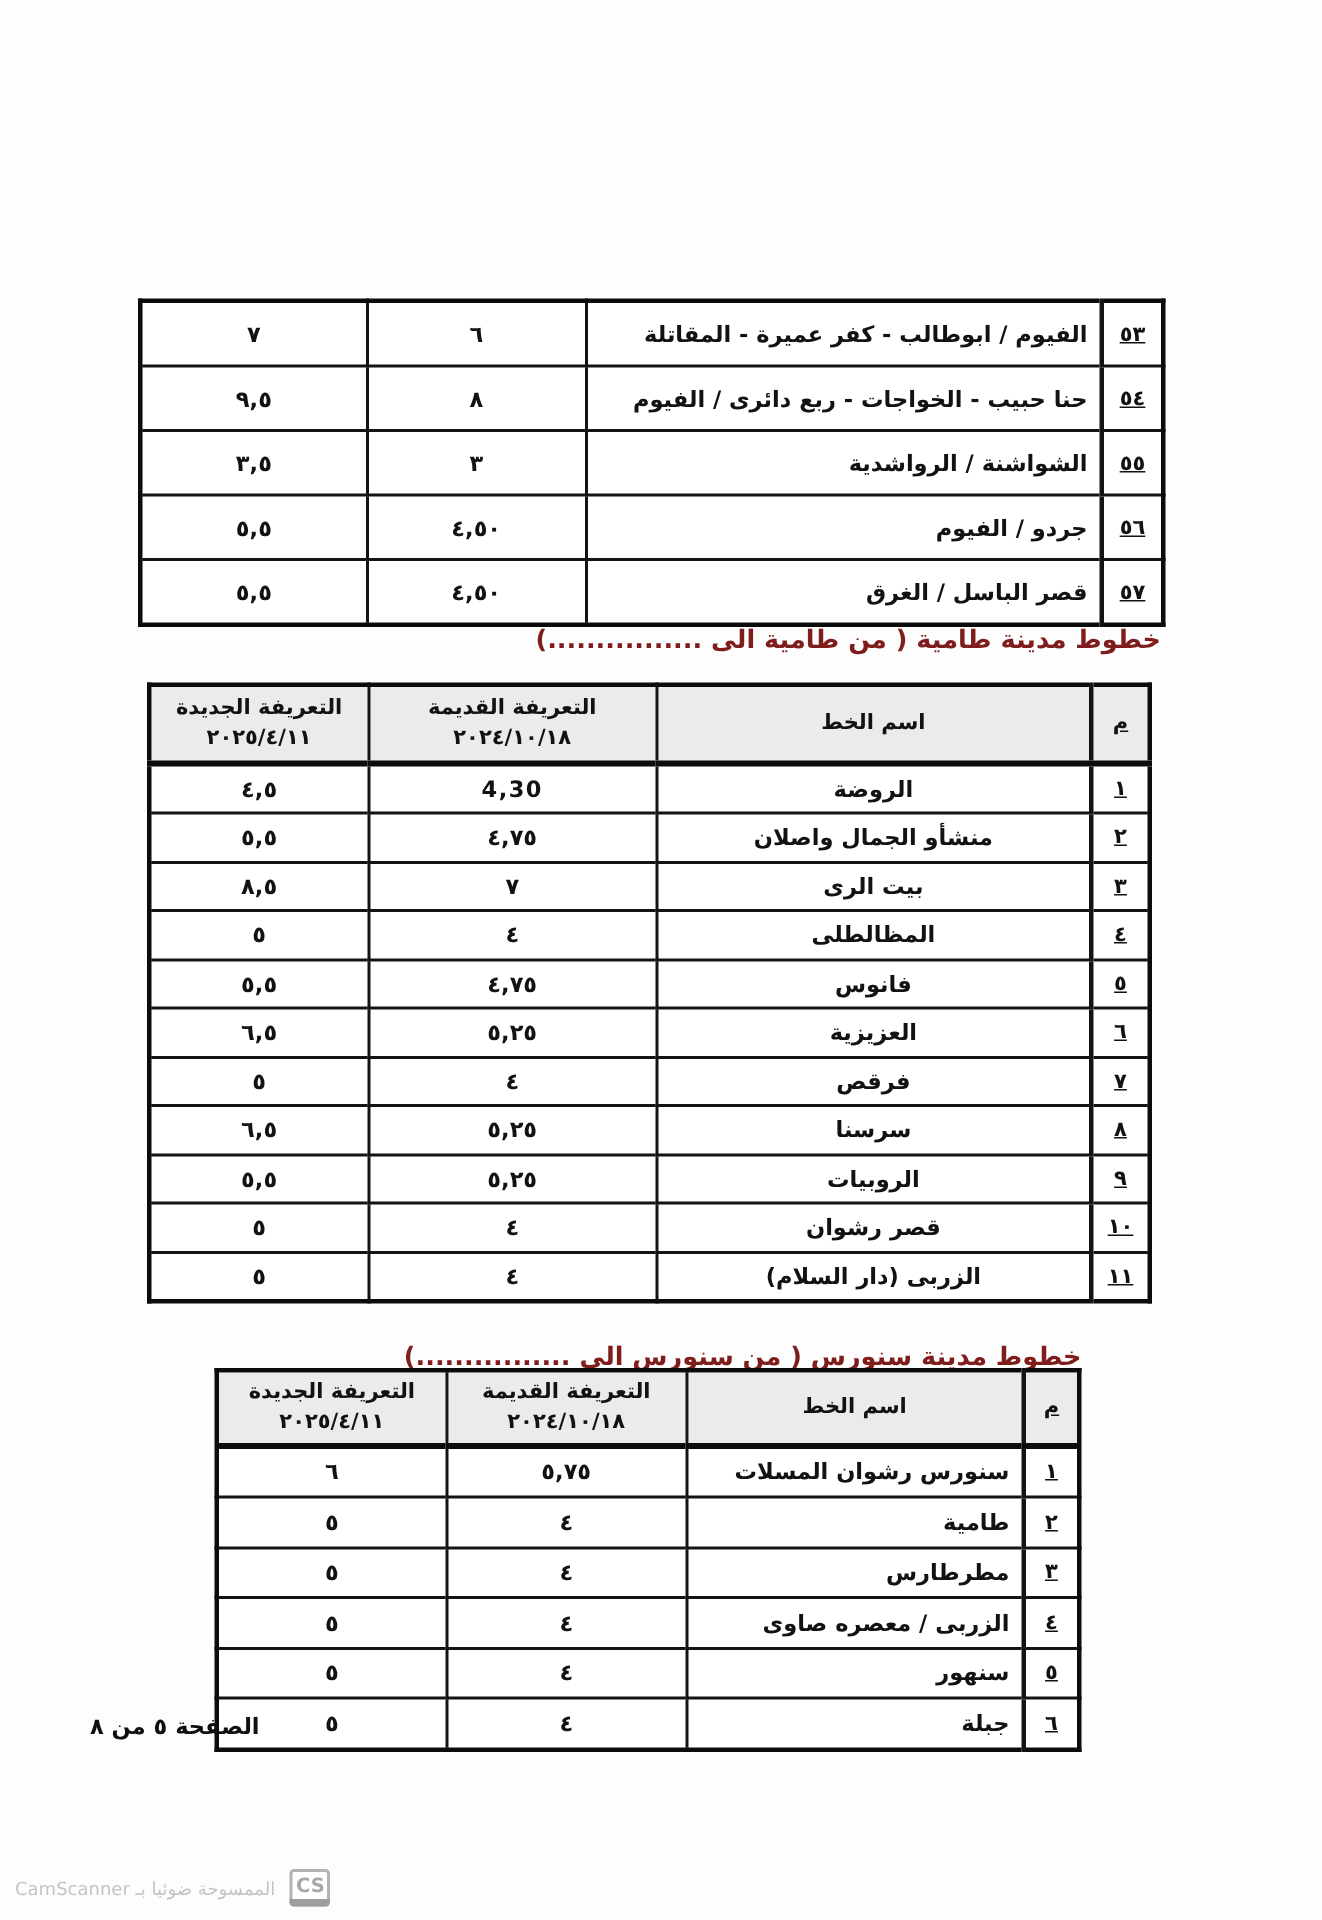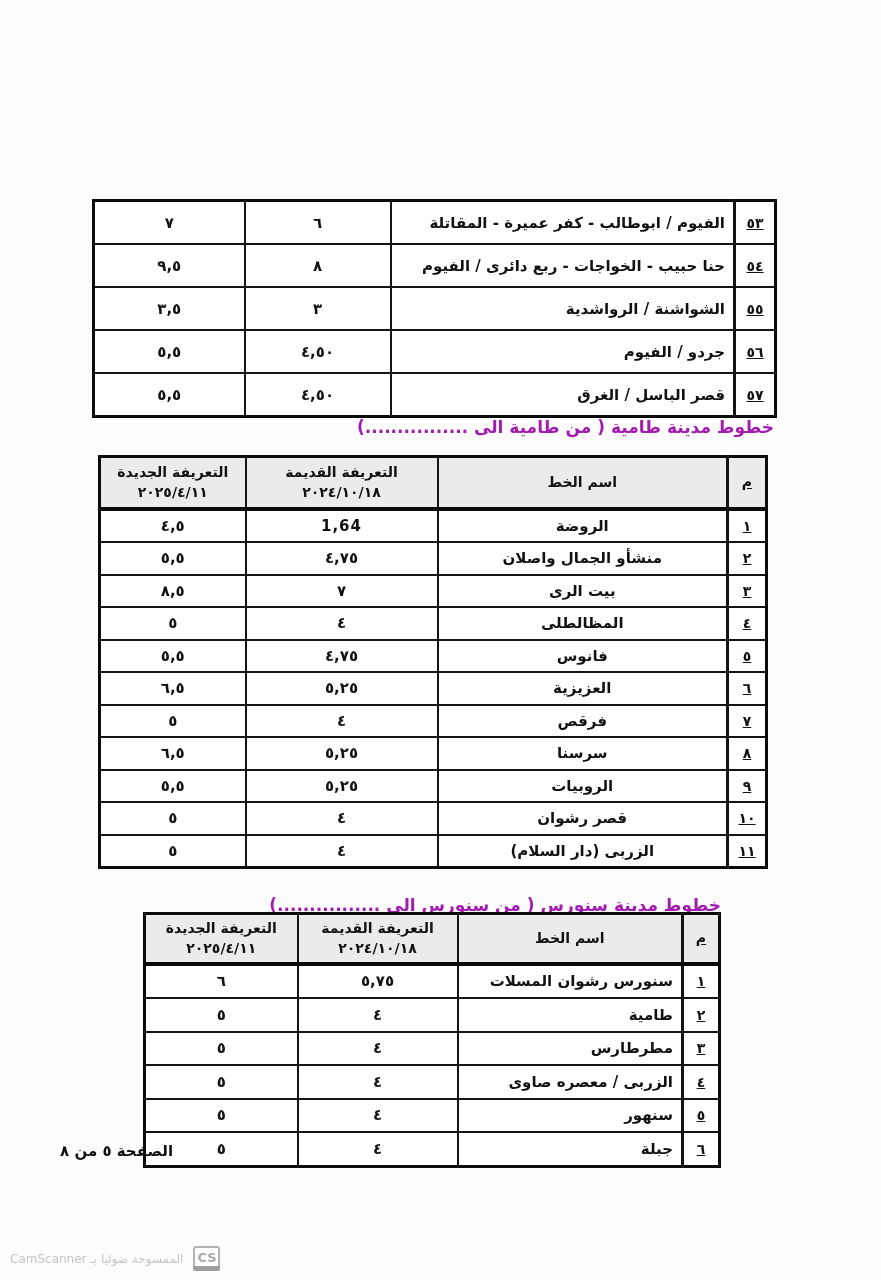--- a/index.html
+++ b/index.html
@@ -20,21 +20,21 @@
     font-size:14px;line-height:1.45;text-align:center;vertical-align:middle;
   }
   .c-num{text-align:center;font-size:14px;border-left-width:3px !important;text-decoration:underline;}
   .c-name{text-align:right;padding:0 8px;font-size:15px;}
   .c-old,.c-new{text-align:center;font-size:15px;letter-spacing:1px;}
   #table-fayoum td{height:39px;}
   #table-fayoum .c-name{font-size:15px;}
   #table-tamiya tbody td{height:28.5px;text-align:center;}
   #table-sonnoris tbody td{height:29.5px;}
   .section-title{
-    font-size:17px;font-weight:700;color:#a21caf;text-align:right;
+    font-size:17px;font-weight:700;color:#7f1d1d;text-align:right;
     white-space:nowrap;direction:rtl;
   }
   .page-footer{font-size:15px;font-weight:700;color:#101010;direction:rtl;}
   .watermark{display:flex;align-items:center;gap:10px;}
   .cs-logo{
     width:27px;height:25px;border:2px solid #b3b3b3;border-radius:3px;
     color:#a8a8a8;font-size:13px;font-weight:700;text-align:center;
     line-height:20px;background:#fff;position:relative;box-sizing:border-box;
   }
   .cs-logo::after{
@@ -110,21 +110,21 @@
         <th>
           <div>التعريفة الجديدة</div>
           <div>٢٠٢٥/٤/١١</div>
         </th>
       </tr>
     </thead>
     <tbody>
         <tr>
           <td class="c-num">١</td>
           <td class="c-name">الروضة</td>
-          <td class="c-old">1,64</td>
+          <td class="c-old">4,30</td>
           <td class="c-new">٤,٥</td>
         </tr>
         <tr>
           <td class="c-num">٢</td>
           <td class="c-name">منشأو الجمال واصلان</td>
           <td class="c-old">٤,٧٥</td>
           <td class="c-new">٥,٥</td>
         </tr>
         <tr>
           <td class="c-num">٣</td>

